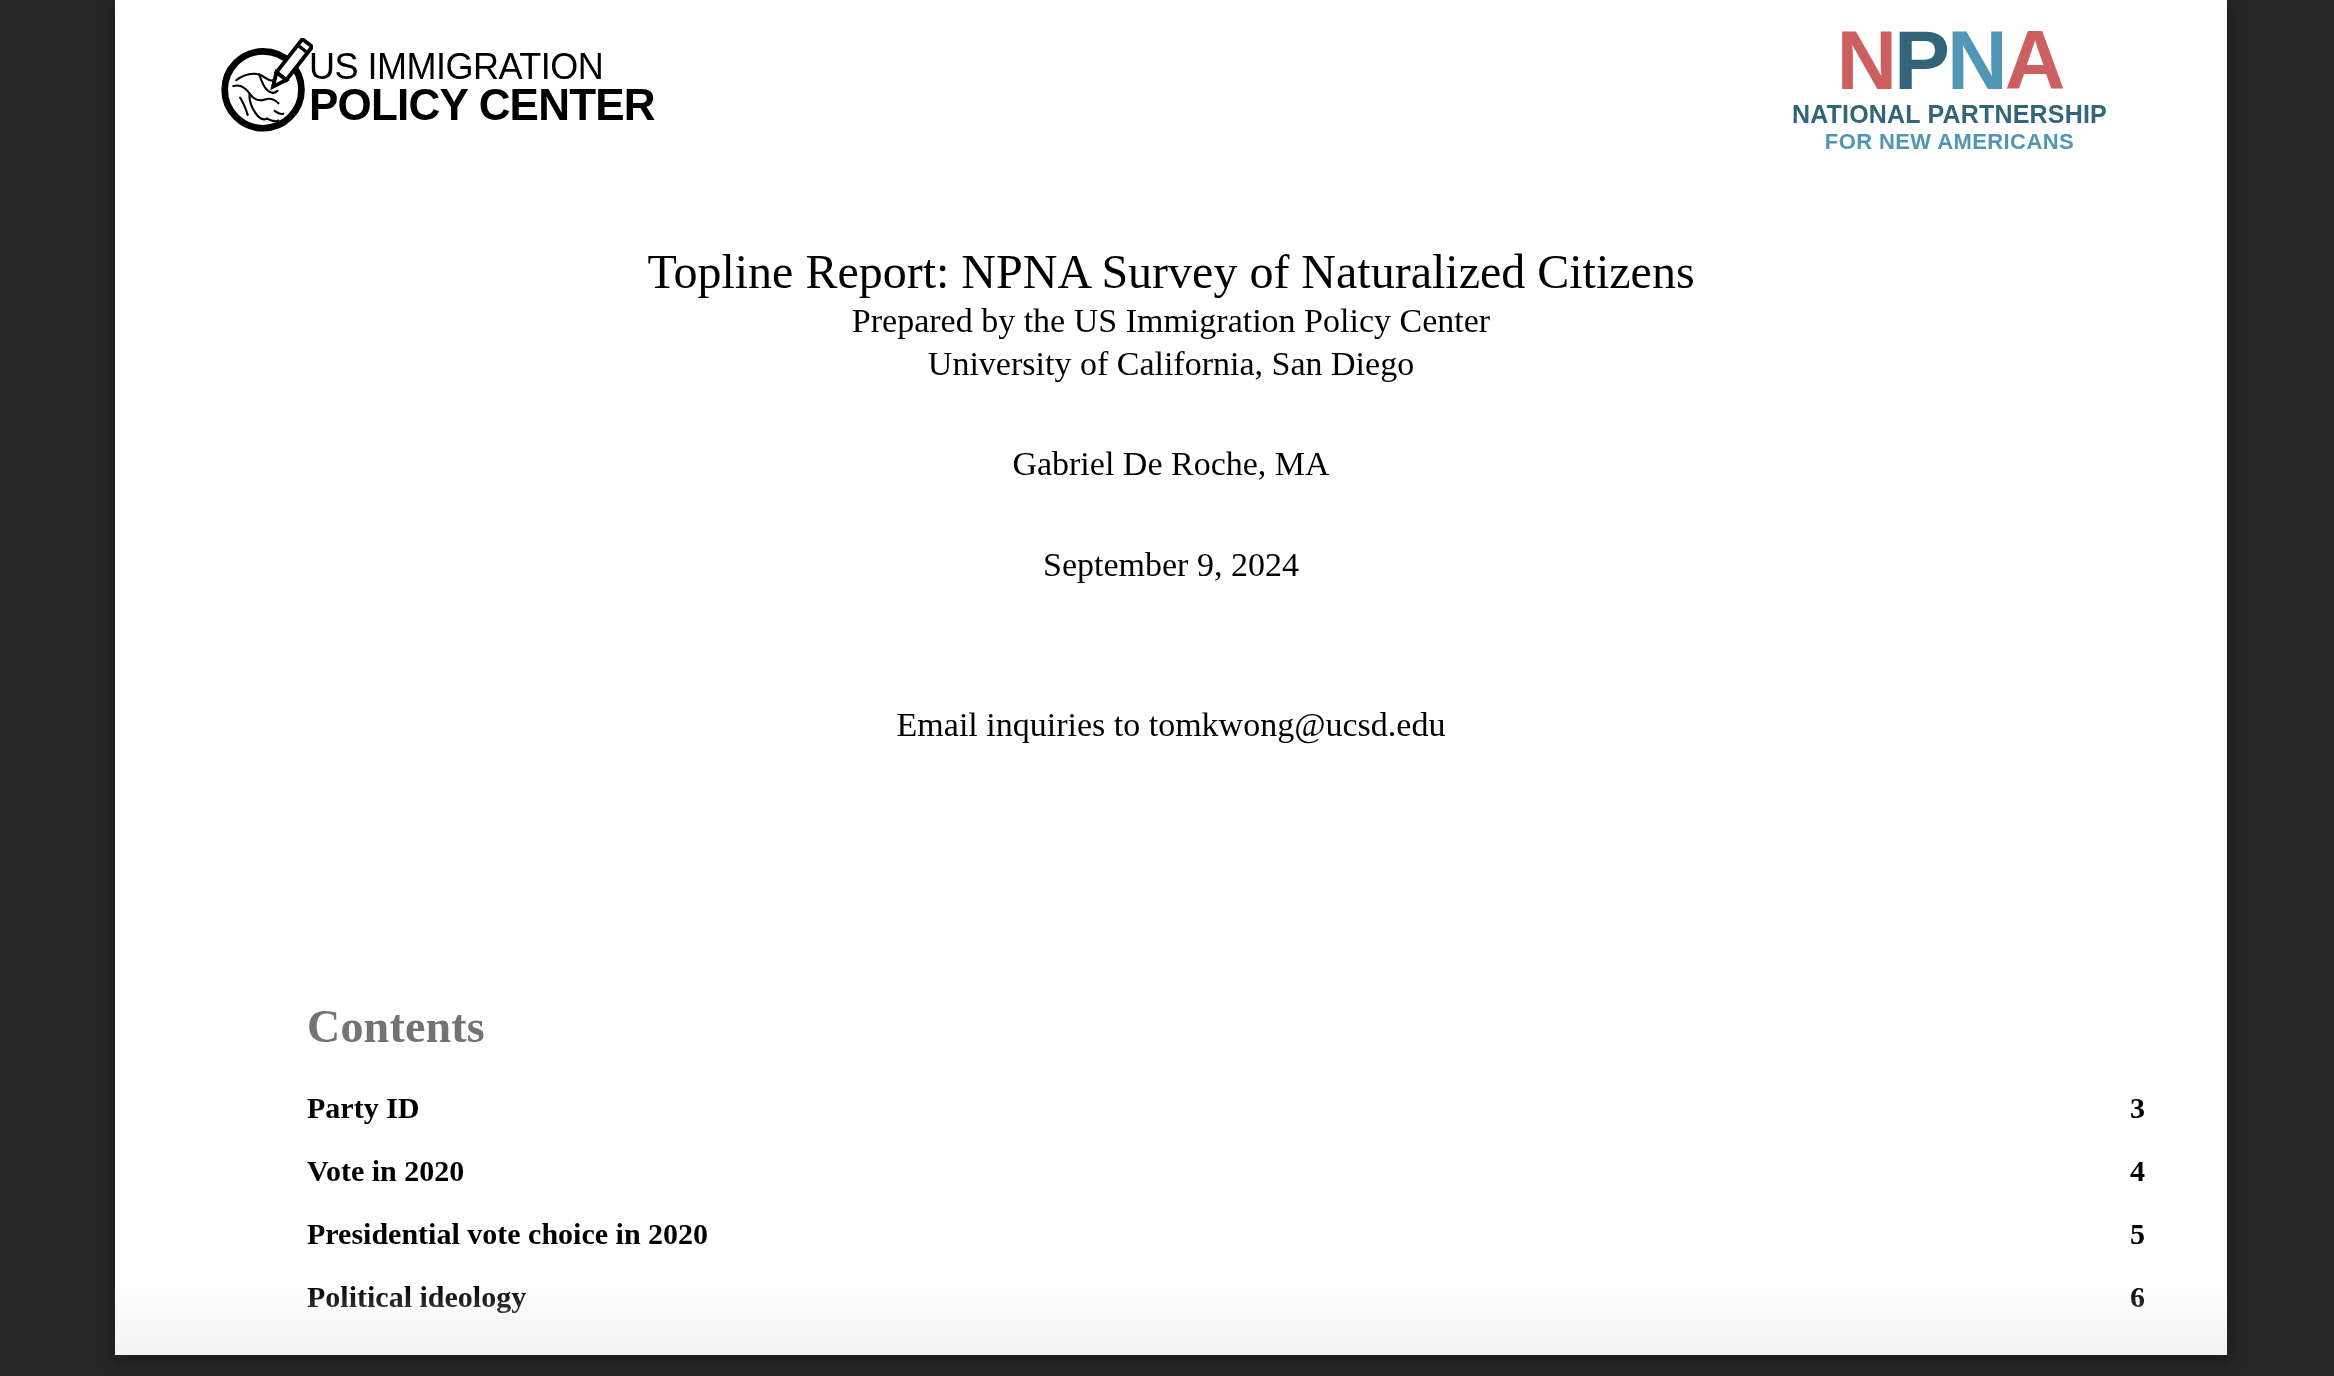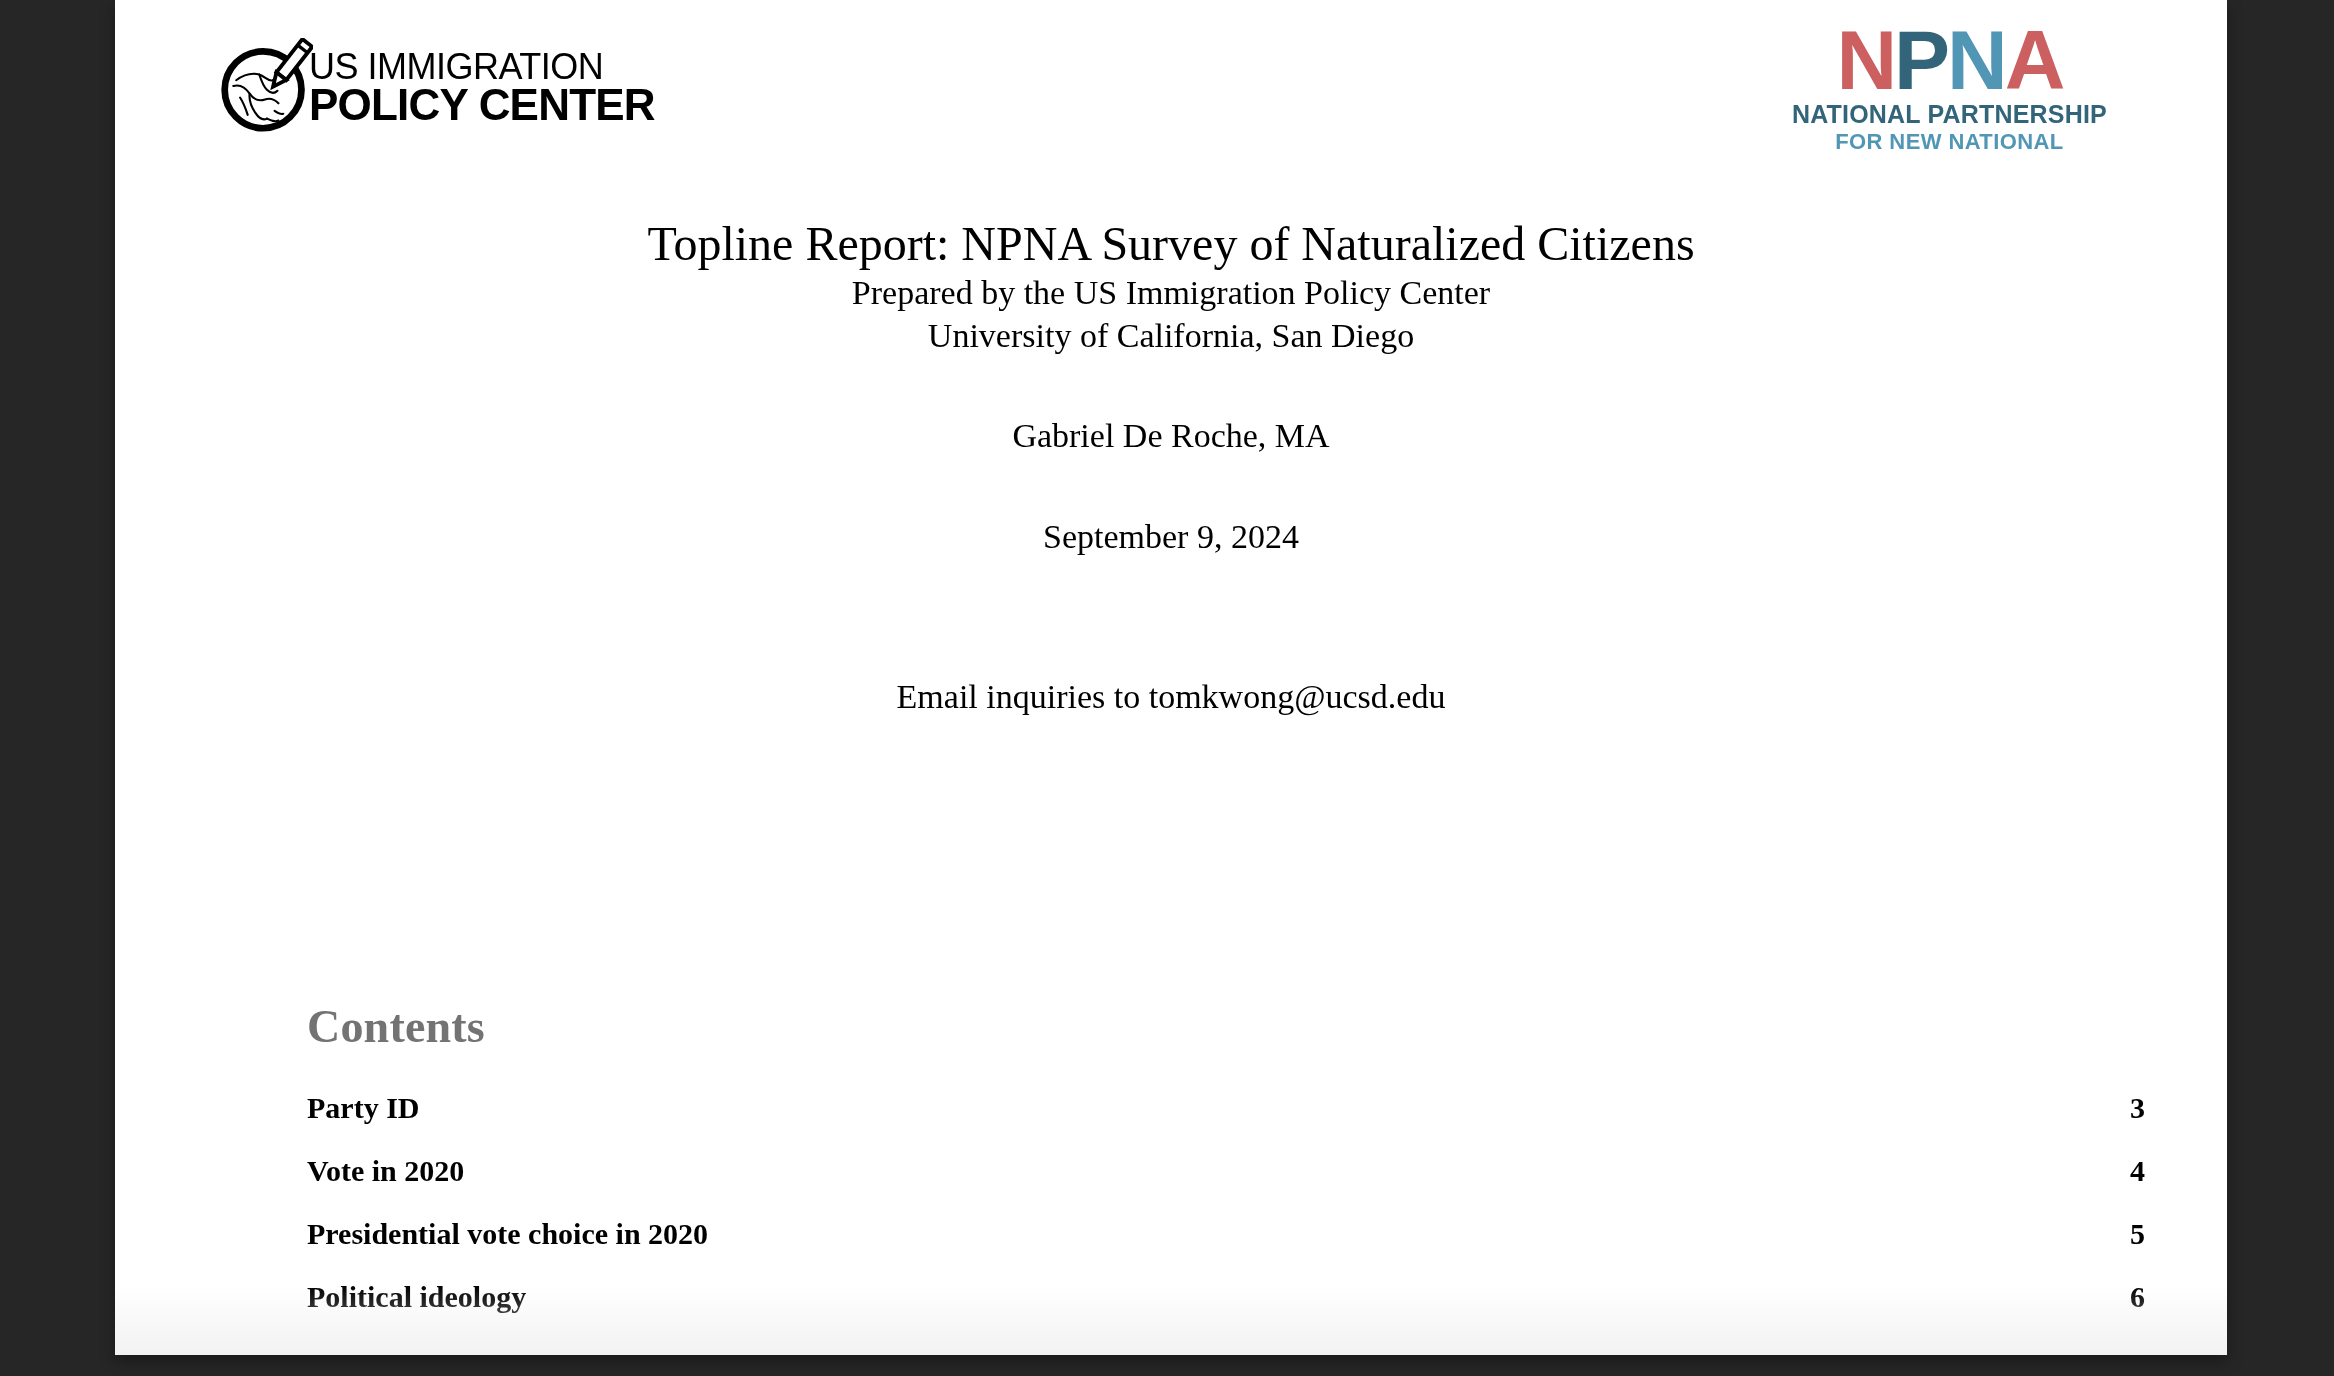--- a/index.html
+++ b/index.html
@@ -132,21 +132,21 @@
     letter-spacing: 0.4px;
     color: #5196b4;
     margin-top: 4px;
     white-space: nowrap;
   }
 
   
   #title-block {
     position: absolute;
     left: 0; right: 0;
-    top: 218px;
+    top: 246px;
     text-align: center;
     color: #000;
   }
   #doc-title {
     font-size: 48px;
     line-height: 1.1;
     font-weight: 400;
   }
   .author-block {
     font-size: 34px;
@@ -217,21 +217,21 @@
           <span id="usipc-line1">US IMMIGRATION</span>
           <span id="usipc-line2">POLICY CENTER</span>
         </div>
       </div>
 
       <div id="npna-logo">
         <div id="npna-letters">
           <span class="l1">N</span><span class="l2">P</span><span class="l3">N</span><span class="l4">A</span>
         </div>
         <div id="npna-sub1">NATIONAL PARTNERSHIP</div>
-        <div id="npna-sub2">FOR NEW NATIONAL</div>
+        <div id="npna-sub2">FOR NEW AMERICANS</div>
       </div>
     </div>
 
     <div id="title-block">
       <div id="doc-title">Topline Report: NPNA Survey of Naturalized Citizens</div>
 
       <div class="author-block">
         <div>Prepared by the US Immigration Policy Center</div>
         <div>University of California, San Diego</div>
       </div>

